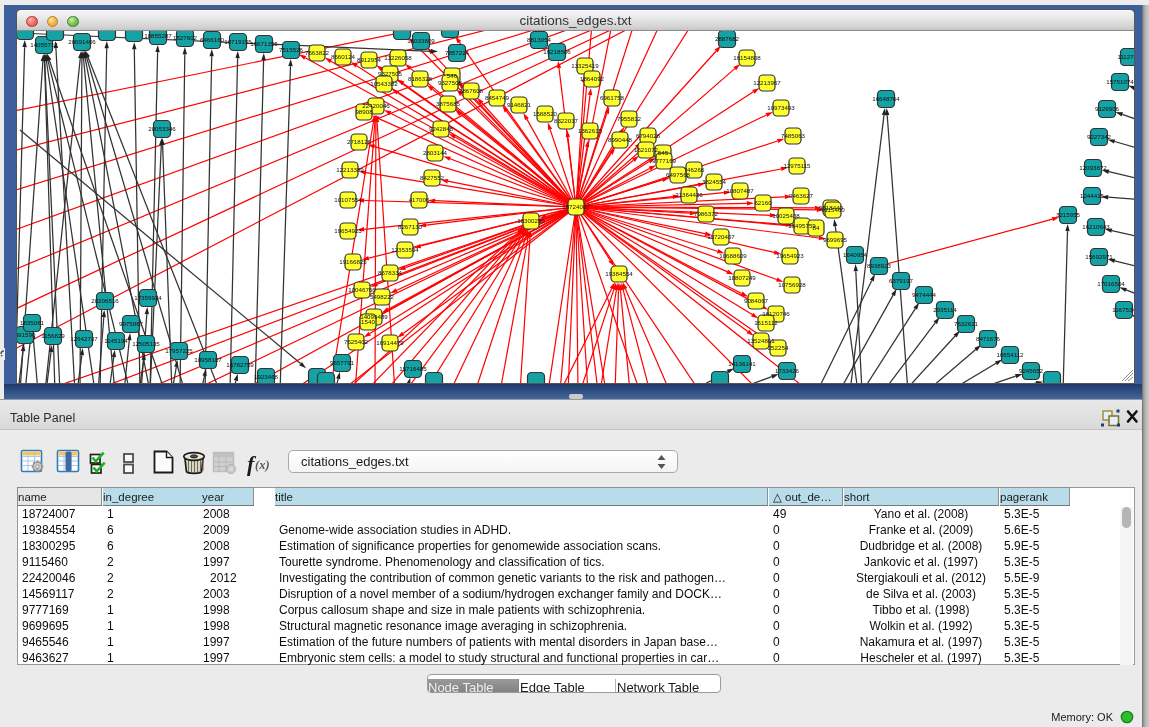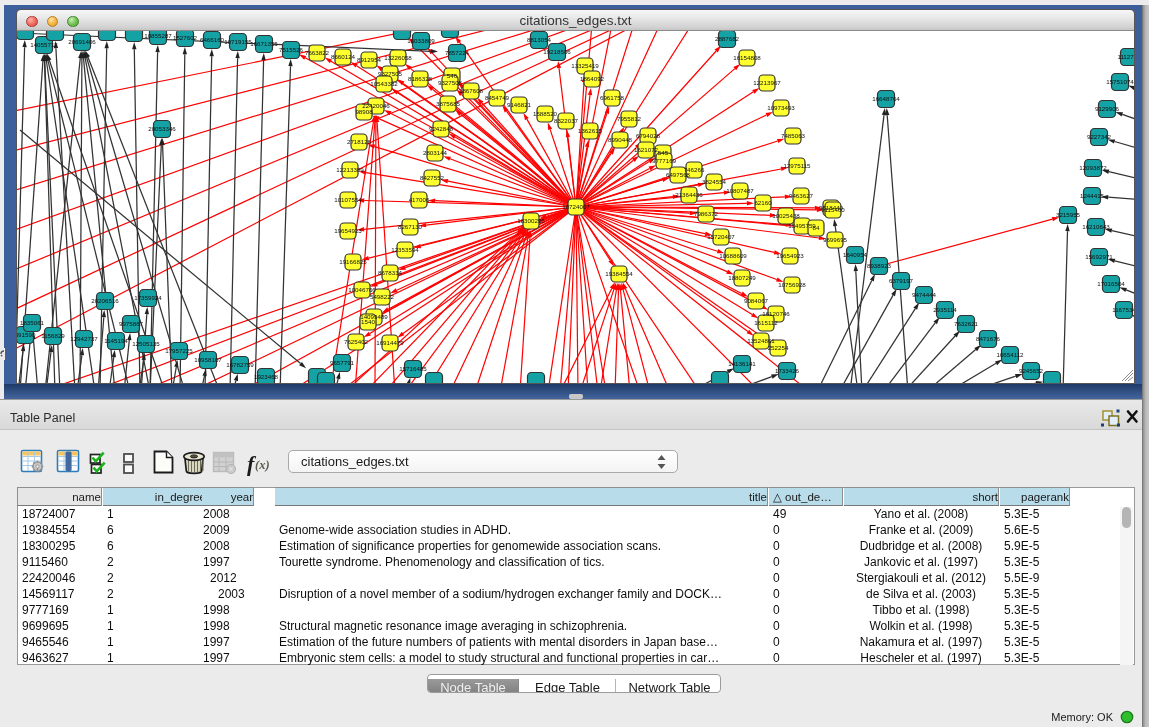--- a/index.html
+++ b/index.html
@@ -8,26 +8,26 @@
 #win{position:absolute;left:16px;top:9px;width:1119px;height:375px;border:1px solid #555;border-radius:5px 5px 0 0;background:#fff}
 #titlebar{position:absolute;left:16px;top:9px;width:1119px;height:22px;border-radius:5px 5px 0 0;background:linear-gradient(#f7f7f7,#e8e8e8 40%,#d2d2d2 85%,#c6c6c6);border:1px solid #555;border-bottom:1px solid #8c8c8c}
 #title{position:absolute;left:16px;top:13px;width:1119px;text-align:center;font-size:13.5px;color:#333}
 .tl{position:absolute;top:15.5px;width:11.5px;height:11.5px;border-radius:50%}
 #canvas{position:absolute;left:17px;top:31px;width:1117px;height:352px;background:#fff;overflow:hidden}
 #tpanel{position:absolute;left:0;top:399px;width:1142px;height:328px;background:#ebebeb}
 #tphead{position:absolute;left:0;top:399px;width:1142px;height:31px;background:linear-gradient(#e9e9e9,#d9d9d9);border-top:1px solid #9a9a9a;border-bottom:1px solid #c4c4c4}
 #tptitle{position:absolute;left:10px;top:411px;font-size:12.5px;color:#2b2b2b}
 #combo{position:absolute;left:288px;top:450px;width:390px;height:23px;background:linear-gradient(#fff,#f4f4f4);border:1px solid #a9a9a9;border-radius:5px;font-size:13px;color:#1a1a1a;line-height:21px;padding-left:12px}
 #tblwrap{position:absolute;left:17px;top:487px;width:1118px;height:178px;background:#fff;border:1px solid #999}
-.hcell{position:absolute;top:487px;height:19px;border-right:1px solid #8e8e8e;border-top:1px solid #8e8e8e;border-bottom:1px solid #777;background:#b9dcea;font-size:11.5px;color:#1a1a1a;text-align:right;line-height:19px}
+.hcell{position:absolute;top:487px;height:19px;border-right:1px solid #8e8e8e;border-top:1px solid #8e8e8e;border-bottom:1px solid #777;background:#b9dcea;font-size:11.5px;color:#1a1a1a;text-align:left;line-height:19px}
 .trow{position:absolute;left:0px;width:1135px;height:16px;font-size:12px;color:#0d0d0d}
 .trow span{position:absolute;top:1px;white-space:nowrap}
 .trow .ctr{text-align:center}
 #tabs{position:absolute;left:427px;top:674px;width:294px;height:19px;border:1px solid #9b9b9b;border-radius:4px;background:#fff;overflow:hidden;font-size:13px}
-.tab{position:absolute;top:4px;height:19px;line-height:18px;text-align:center;color:#1a1a1a}
+.tab{position:absolute;top:4px;height:19px;line-height:18px;text-align:left;color:#1a1a1a}
 #memtxt{position:absolute;left:1000px;top:711px;width:113px;text-align:right;font-size:11px;color:#1a1a1a}
 #rstrip{position:absolute;left:1142px;top:5px;width:7px;height:722px;background:linear-gradient(90deg,#8f8f8f,#b9b9b9 45%,#c8c8c8);border-left:1px solid #787878}
 </style></head><body>
 <div id="blue"></div>
 <div id="shadow"></div>
 <div id="win"></div>
 <div id="canvas">
     <svg width="1117" height="352" viewBox="17 31 1117 352" style="position:absolute;left:0;top:0">
       <g stroke="#ff0000" stroke-width="1.2" fill="none">
         <path d="M576.0 207.0L330.9 61.3"></path>
@@ -794,48 +794,50 @@
     <span style="left:203px">1997</span>
     <span style="left:279px">Tourette syndrome. Phenomenology and classification of tics.</span>
     <span style="left:773px">0</span>
     <span class="ctr" style="left:843px;width:156px">Jankovic et al. (1997)</span>
     <span style="left:1004px">5.3E-5</span>
   </div>
 <div class="trow" style="top:570px">
     <span style="left:22px">22420046</span>
     <span style="left:107px">2</span>
     <span style="left:210px">2012</span>
+    <span style="left:279px">Investigating the contribution of common genetic variants to the risk and pathogen…</span>
     <span style="left:773px">0</span>
     <span class="ctr" style="left:843px;width:156px">Stergiakouli et al. (2012)</span>
     <span style="left:1004px">5.5E-9</span>
   </div>
 <div class="trow" style="top:586px">
     <span style="left:22px">14569117</span>
     <span style="left:107px">2</span>
-    <span style="left:218px">2003</span>
+    <span style="left:203px">2003</span>
     <span style="left:279px">Disruption of a novel member of a sodium/hydrogen exchanger family and DOCK…</span>
     <span style="left:773px">0</span>
     <span class="ctr" style="left:843px;width:156px">de Silva et al. (2003)</span>
     <span style="left:1004px">5.3E-5</span>
   </div>
 <div class="trow" style="top:602px">
     <span style="left:22px">9777169</span>
     <span style="left:107px">1</span>
     <span style="left:203px">1998</span>
+    <span style="left:279px">Corpus callosum shape and size in male patients with schizophrenia.</span>
     <span style="left:773px">0</span>
     <span class="ctr" style="left:843px;width:156px">Tibbo et al. (1998)</span>
     <span style="left:1004px">5.3E-5</span>
   </div>
 <div class="trow" style="top:618px">
     <span style="left:22px">9699695</span>
     <span style="left:107px">1</span>
     <span style="left:203px">1998</span>
     <span style="left:279px">Structural magnetic resonance image averaging in schizophrenia.</span>
     <span style="left:773px">0</span>
-    <span class="ctr" style="left:843px;width:156px">Wolkin et al. (1998)</span>
+    <span class="ctr" style="left:843px;width:156px">Wolkin et al. (1992)</span>
     <span style="left:1004px">5.3E-5</span>
   </div>
 <div class="trow" style="top:634px">
     <span style="left:22px">9465546</span>
     <span style="left:107px">1</span>
     <span style="left:203px">1997</span>
     <span style="left:279px">Estimation of the future numbers of patients with mental disorders in Japan base…</span>
     <span style="left:773px">0</span>
     <span class="ctr" style="left:843px;width:156px">Nakamura et al. (1997)</span>
     <span style="left:1004px">5.3E-5</span>

